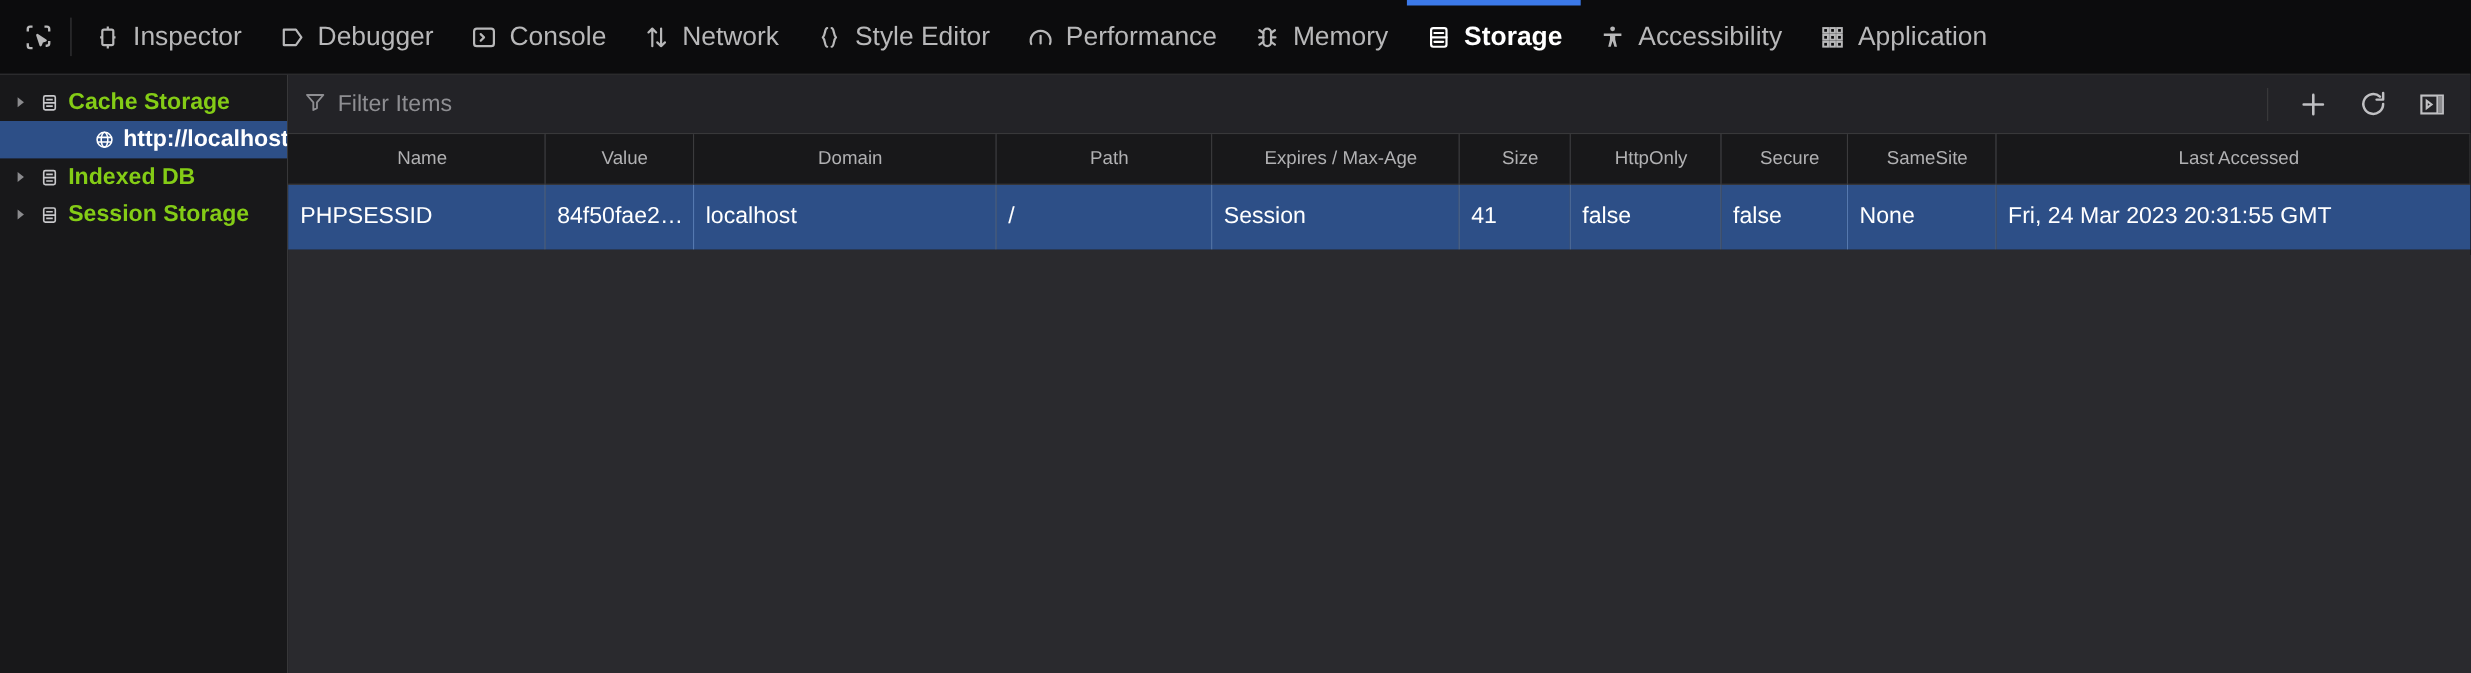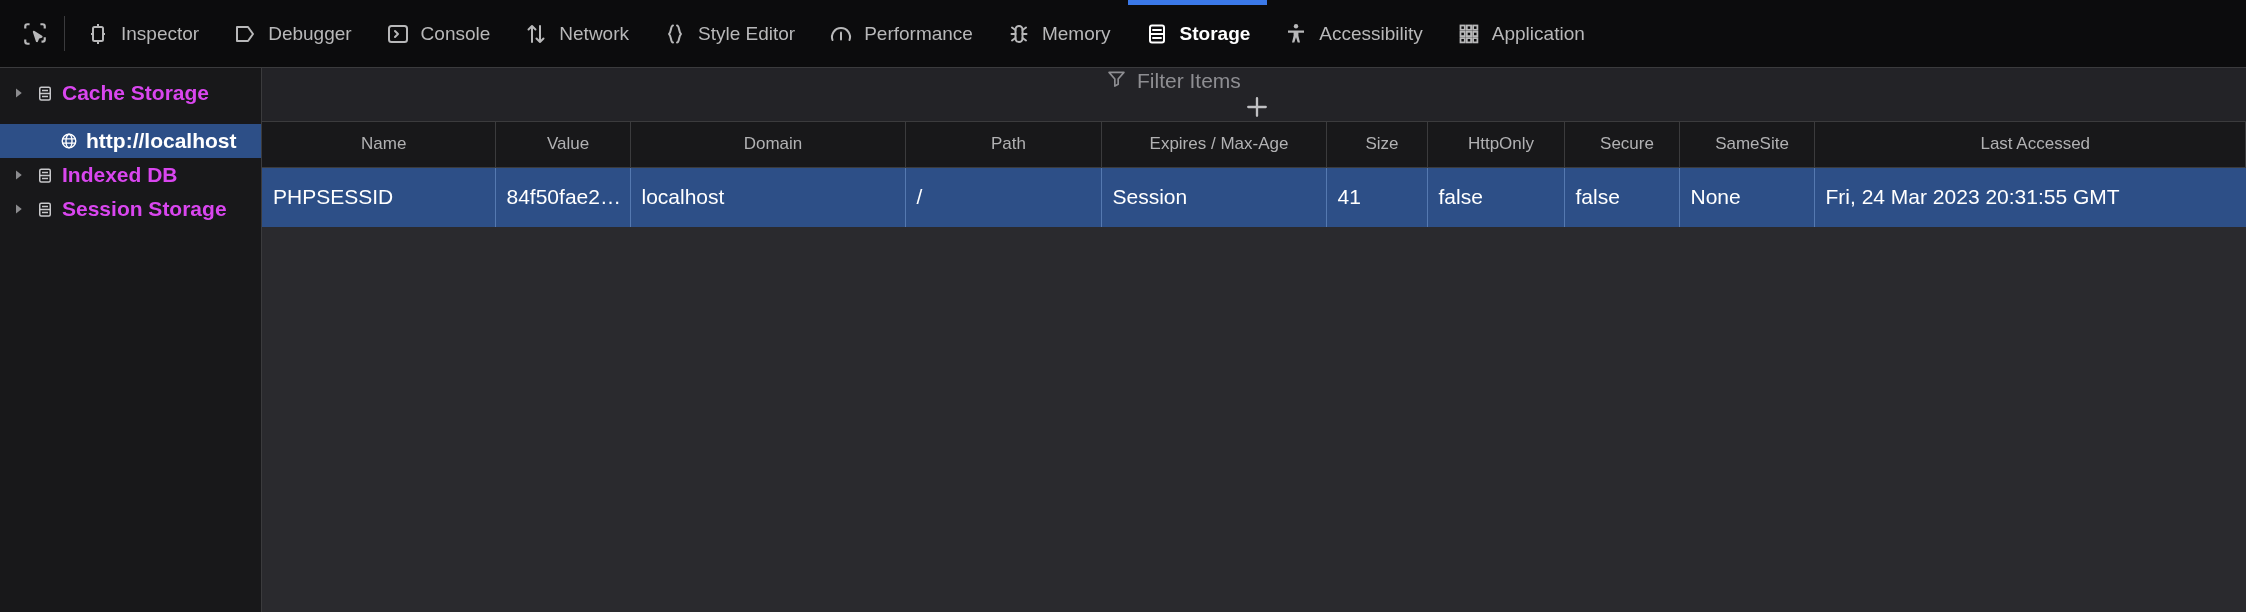--- a/index.html
+++ b/index.html
@@ -29,21 +29,21 @@
     background: #3b3b3d;
     margin: 16px 4px 16px 0;
   }
   .tab-list { display: flex; align-items: stretch; }
   .tab {
     display: flex; align-items: center; gap: 11px;
     padding: 0 17px;
     position: relative;
     cursor: pointer;
     color: #b8b8b9;
-    font-size: 19px;
+    font-size: 24px;
     white-space: nowrap;
   }
   .tab .tab-label { line-height: 1; }
   .tab.active { color: #ffffff; font-weight: bold; }
   .tab.active::before {
     content: "";
     position: absolute;
     left: 0; right: 0; top: 0;
     height: 5px;
     background: #3b79e8;
@@ -64,34 +64,33 @@
     border-right: 1px solid #3b3b3d;
     padding-top: 8px;
     overflow: hidden;
   }
   .tree-item {
     display: flex;
     align-items: center;
     height: 34px;
     padding-left: 10px;
     gap: 8px;
-    color: #d946ef;
+    color: #84cc16;
     font-size: 21px;
     font-weight: bold;
     cursor: pointer;
     white-space: nowrap;
   }
   .tree-item .twisty {
     width: 18px; min-width: 18px;
     display: flex; align-items: center; justify-content: center;
   }
   .tree-item.child {
-    padding-left: 60px;
+    padding-left: 86px;
     font-weight: bold;
-    margin-top: 14px;
   }
   .tree-item.selected {
     background: #2d4f87;
     color: #ffffff;
   }
 
   
   .main {
     flex: 1;
     background: #232327;
@@ -100,21 +99,20 @@
     min-width: 0;
   }
 
   .filter-bar {
     height: 54px;
     background: #232327;
     border-bottom: 1px solid #3b3b3d;
     display: flex;
     align-items: center;
     padding: 0 8px 0 14px;
-    flex-direction: column;
   }
   .filter-input-wrap {
     display: flex; align-items: center; gap: 10px;
     flex: 1;
     cursor: text;
   }
   .filter-input {
     background: transparent;
     border: 0;
     outline: none;

